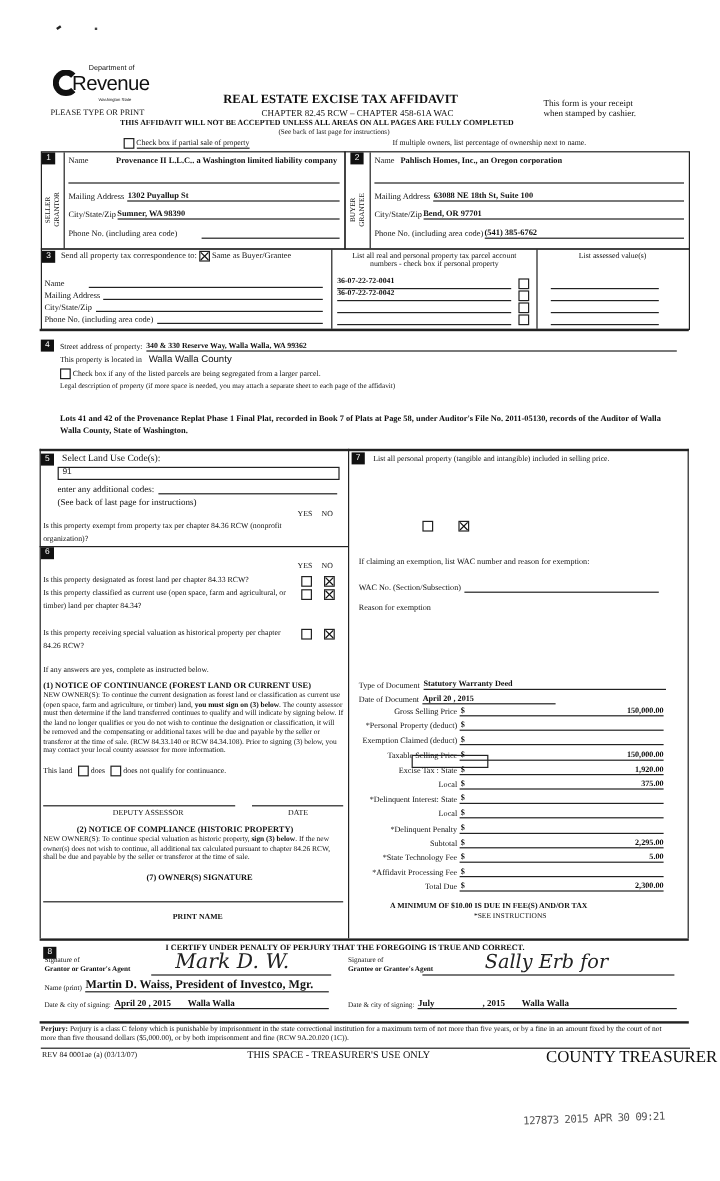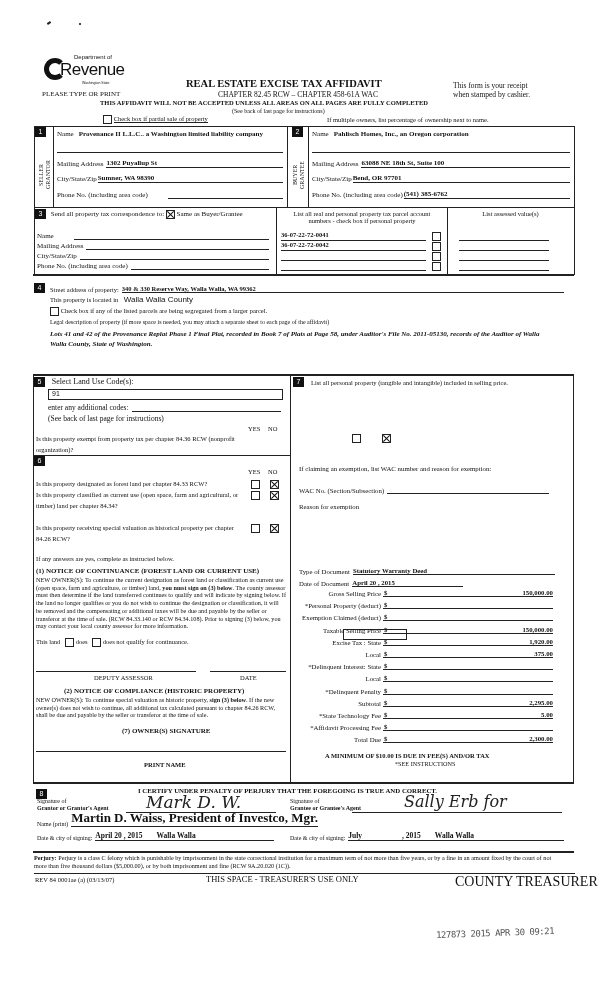--- a/index.html
+++ b/index.html
@@ -43,21 +43,21 @@
 <div class="abs" style="left:327px;top:116px;font-size:6.5px;">If multiple owners, list percentage of ownership next to name.</div>
 
 <div class="abs box" style="left:34px;top:126px;width:252px;height:80px;border-width:1px;">
   <div class="abs" style="left:0;top:0;width:18px;height:80px;border-right:1px solid #222;">
     <span class="num">1</span>
     <div class="abs vlabel" style="left:3px;top:28px;height:40px;width:12px;">SELLER GRANTOR</div>
   </div>
   <div class="abs" style="left:22px;top:1px;right:4px;height:79px;">
     <div class="row" style="top:0;height:10px;">
         <span>Name</span>
-        <span class="b" style="margin-left:5px;">Provenance II L.L.C.. a Washington limited liability company</span>
+        <span class="b" style="margin-left:23px;">Provenance II L.L.C.. a Washington limited liability company</span>
       </div>
     <div class="abs ul" style="left:0;right:0;top:24px;"></div>
     <div class="row" style="top:30px;height:10px;">
         <span>Mailing Address</span>
         <span class="fill">
           <span class="b">1302 Puyallup St</span>
         </span>
       </div>
     <div class="row" style="top:45px;height:10px;">
         <span>City/State/Zip</span>
@@ -173,21 +173,21 @@
   </div>
   <div class="abs" style="left:16px;top:12px;font-size:6.5px;">
     <span>This property is located in</span>
     <span style="font-family:'Liberation Sans',sans-serif;font-size:8px;margin-left:4px;">Walla Walla County</span>
   </div>
   <div class="abs" style="left:16px;top:24px;font-size:6.5px;">
     <span class="cb"></span>
     <span>Check box if any of the listed parcels are being segregated from a larger parcel.</span>
   </div>
   <div class="abs" style="left:16px;top:36px;font-size:6px;">Legal description of property (if more space is needed, you may attach a separate sheet to each page of the affidavit)</div>
-  <div class="abs b" style="left:16px;top:46px;width:505px;font-size:7px;line-height:10px;font-style:italic;">Lots 41 and 42 of the Provenance Replat Phase 1 Final Plat, recorded in Book 7 of Plats at Page 58, under Auditor's File No. 2011-05130, records of the Auditor of Walla Walla County, State of Washington.</div>
+  <div class="abs b" style="left:16px;top:61px;width:505px;font-size:7px;line-height:10px;">Lots 41 and 42 of the Provenance Replat Phase 1 Final Plat, recorded in Book 7 of Plats at Page 58, under Auditor's File No. 2011-05130, records of the Auditor of Walla Walla County, State of Washington.</div>
 </div>
 
 <div class="abs" style="left:33px;top:374px;width:541px;border-top:2px solid #222;"></div>
 <div class="abs" style="left:290px;top:374px;height:408px;border-left:1px solid #222;"></div>
 <div class="abs" style="left:33px;top:374px;height:408px;border-left:1px solid #222;"></div>
 <div class="abs" style="left:573px;top:374px;height:408px;border-left:1px solid #222;"></div>
 
 <div class="abs" style="left:34px;top:377px;width:255px;">
   <span class="num">5</span>
   <span style="font-size:8px;margin-left:5px;">Select Land Use Code(s):</span>
@@ -366,21 +366,21 @@
   <div class="abs b" style="left:104px;top:1px;font-size:6.8px;">I CERTIFY UNDER PENALTY OF PERJURY THAT THE FOREGOING IS TRUE AND CORRECT.</div>
   <div class="abs" style="left:3px;top:12px;font-size:6px;line-height:7px;">
       <div>Signature of</div>
       <div class="b">Grantor or Grantor's Agent</div>
     </div>
   <div class="abs ul" style="left:92px;top:26px;width:150px;"></div>
   <div class="abs sig" style="left:112px;top:6px;font-size:17px;">Mark D. W.</div>
   <div class="row" style="left:3px;right:300px;top:30px;height:11px;">
       <span style="font-size:6px;">Name (print)</span>
       <span class="fill" style="height:11px;">
-        <span class="b" style="font-size:13px;">Martin D. Waiss, President of Investco, Mgr.</span>
+        <span class="b" style="font-size:10px;">Martin D. Waiss, President of Investco, Mgr.</span>
       </span>
     </div>
   <div class="row" style="left:3px;right:300px;top:44px;height:11px;">
       <span style="font-size:6px;">Date &amp; city of signing:</span>
       <span class="fill" style="height:11px;">
         <span class="b" style="font-size:7.5px;">April 20 , 2015</span>
         <span class="b" style="font-size:7.5px;margin-left:14px;">Walla Walla</span>
       </span>
     </div>
   <div class="abs" style="left:256px;top:12px;font-size:6px;line-height:7px;">

